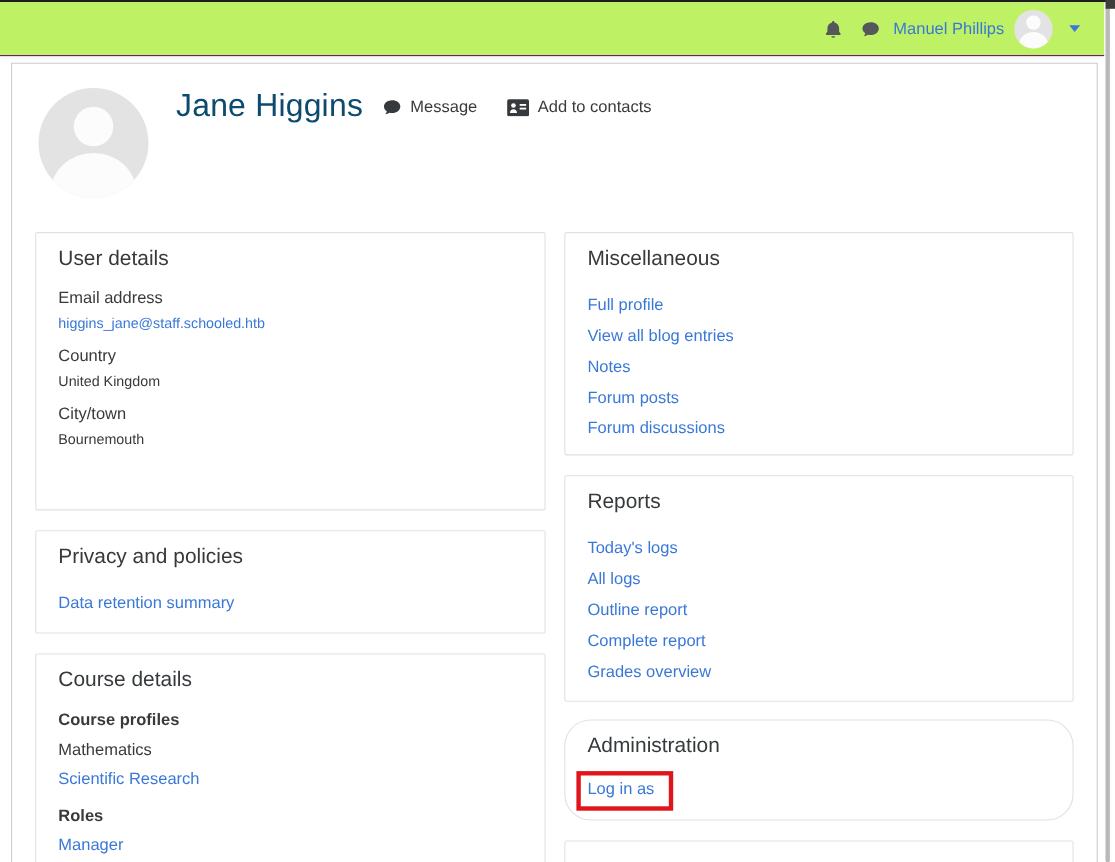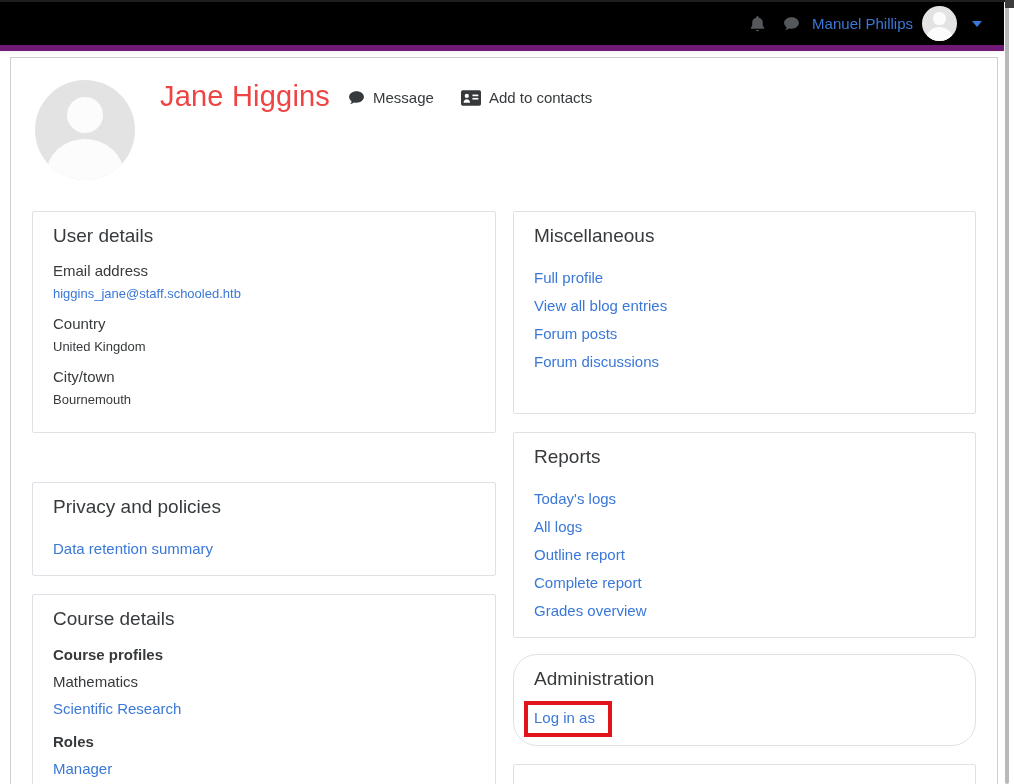--- a/index.html
+++ b/index.html
@@ -17,21 +17,21 @@
 
   
   .top-edge { position: absolute; top: 0; left: 0; width: 1014px; height: 2px; background: #1e1e1e; }
   .scroll-corner { position: absolute; top: 0; left: 1005px; width: 9px; height: 8px; background: #3c3c3c; }
   .scrollbar-track { position: absolute; top: 2px; left: 1004px; width: 7px; height: 782px; background: #fdfdfd; }
   .scrollbar-thumb { position: absolute; top: 6px; left: 1005px; width: 4px; height: 778px; background: #b9b9b9; border-radius: 2px; }
 
   
   .navbar {
     position: absolute; top: 2px; left: 0; width: 1004px; height: 49px;
-    background: #000000; border-bottom: 6px solid #701a75;
+    background: #bef264; border-bottom: 1px solid #701a75;
     box-shadow: 0 2px 3px rgba(0,0,0,.05);
     display: flex; align-items: center; justify-content: flex-end;
     padding-right: 16px;
   }
   .nav-icon { display: inline-flex; align-items: center; justify-content: center; width: 34px; height: 34px; cursor: pointer; }
   .nav-icon svg { width: 17px; height: 17px; fill: #54585a; }
   .nav-username { font-size: 15px; color: #3a78d8; margin: 0 9px 0 4px; }
   .avatar { background: #e3e3e3; border-radius: 50%; position: relative; overflow: hidden; display: inline-block; }
   .avatar::before { content:""; position: absolute; left: 32%; top: 17%; width: 36%; height: 36%; background: #fcfcfc; border-radius: 50%; }
   .avatar::after  { content:""; position: absolute; left: 11%; top: 59%; width: 78%; height: 72%; background: #fcfcfc; border-radius: 50%; }
@@ -43,34 +43,34 @@
   }
 
   
   .region-main {
     position: absolute; left: 10px; top: 57px; width: 988px; height: 930px;
     background: #fff; border: 1px solid #cecece;
   }
 
   
   .avatar-lg { position: absolute; left: 24px; top: 22px; width: 100px; height: 100px; }
-  .page-title { position: absolute; left: 149px; top: 22px; font-size: 29px; font-weight: 400; color: #ef4444; letter-spacing: .2px; }
+  .page-title { position: absolute; left: 149px; top: 22px; font-size: 29px; font-weight: 400; color: #0c4a6e; letter-spacing: .2px; }
   .header-actions { position: absolute; left: 337px; top: 31px; display: flex; align-items: center; gap: 27px; }
   .header-action { display: inline-flex; align-items: center; gap: 8px; font-size: 15px; color: #373a3c; }
   .header-action svg { display: block; }
 
   
   .card {
     position: absolute; background: #fff;
     border: 1px solid #dee2e6; border-radius: 2px;
     padding: 13px 20px; overflow: hidden;
   }
   .card-title { font-size: 19px; font-weight: 400; color: #373a3c; line-height: 1.2; }
 
-  .card-user-details   { left: 21px;  top: 153px; width: 464px; height: 222px; }
+  .card-user-details   { left: 21px;  top: 153px; width: 464px; height: 253px; }
   .card-privacy        { left: 21px;  top: 424px; width: 464px; height: 94px;  }
   .card-course-details { left: 21px;  top: 536px; width: 464px; height: 340px; }
   .card-misc           { left: 502px; top: 153px; width: 463px; height: 203px; }
   .card-reports        { left: 502px; top: 374px; width: 463px; height: 206px; }
   .card-admin          { left: 502px; top: 596px; width: 463px; height: 92px; border-radius: 24px;  }
   .card-stub           { left: 502px; top: 706px; width: 463px; height: 140px; }
 
   .field { margin-top: 14px; }
   .f-label { font-weight: normal; font-size: 15px; color: #373a3c; }
   .f-value { margin-top: 7px; font-size: 13px; }
@@ -167,20 +167,21 @@
     <a class="item-row link">Scientific Research</a>
     <div class="group-label second">Roles</div>
     <a class="item-row link">Manager</a>
   </section>
 
   <section class="card card-misc">
     <h2 class="card-title">Miscellaneous</h2>
     <div class="link-list">
       <a class="link-row link">Full profile</a>
       <a class="link-row link">View all blog entries</a>
+      <a class="link-row link">Notes</a>
       <a class="link-row link">Forum posts</a>
       <a class="link-row link">Forum discussions</a>
     </div>
   </section>
 
   <section class="card card-reports">
     <h2 class="card-title">Reports</h2>
     <div class="link-list">
       <a class="link-row link">Today's logs</a>
       <a class="link-row link">All logs</a>

